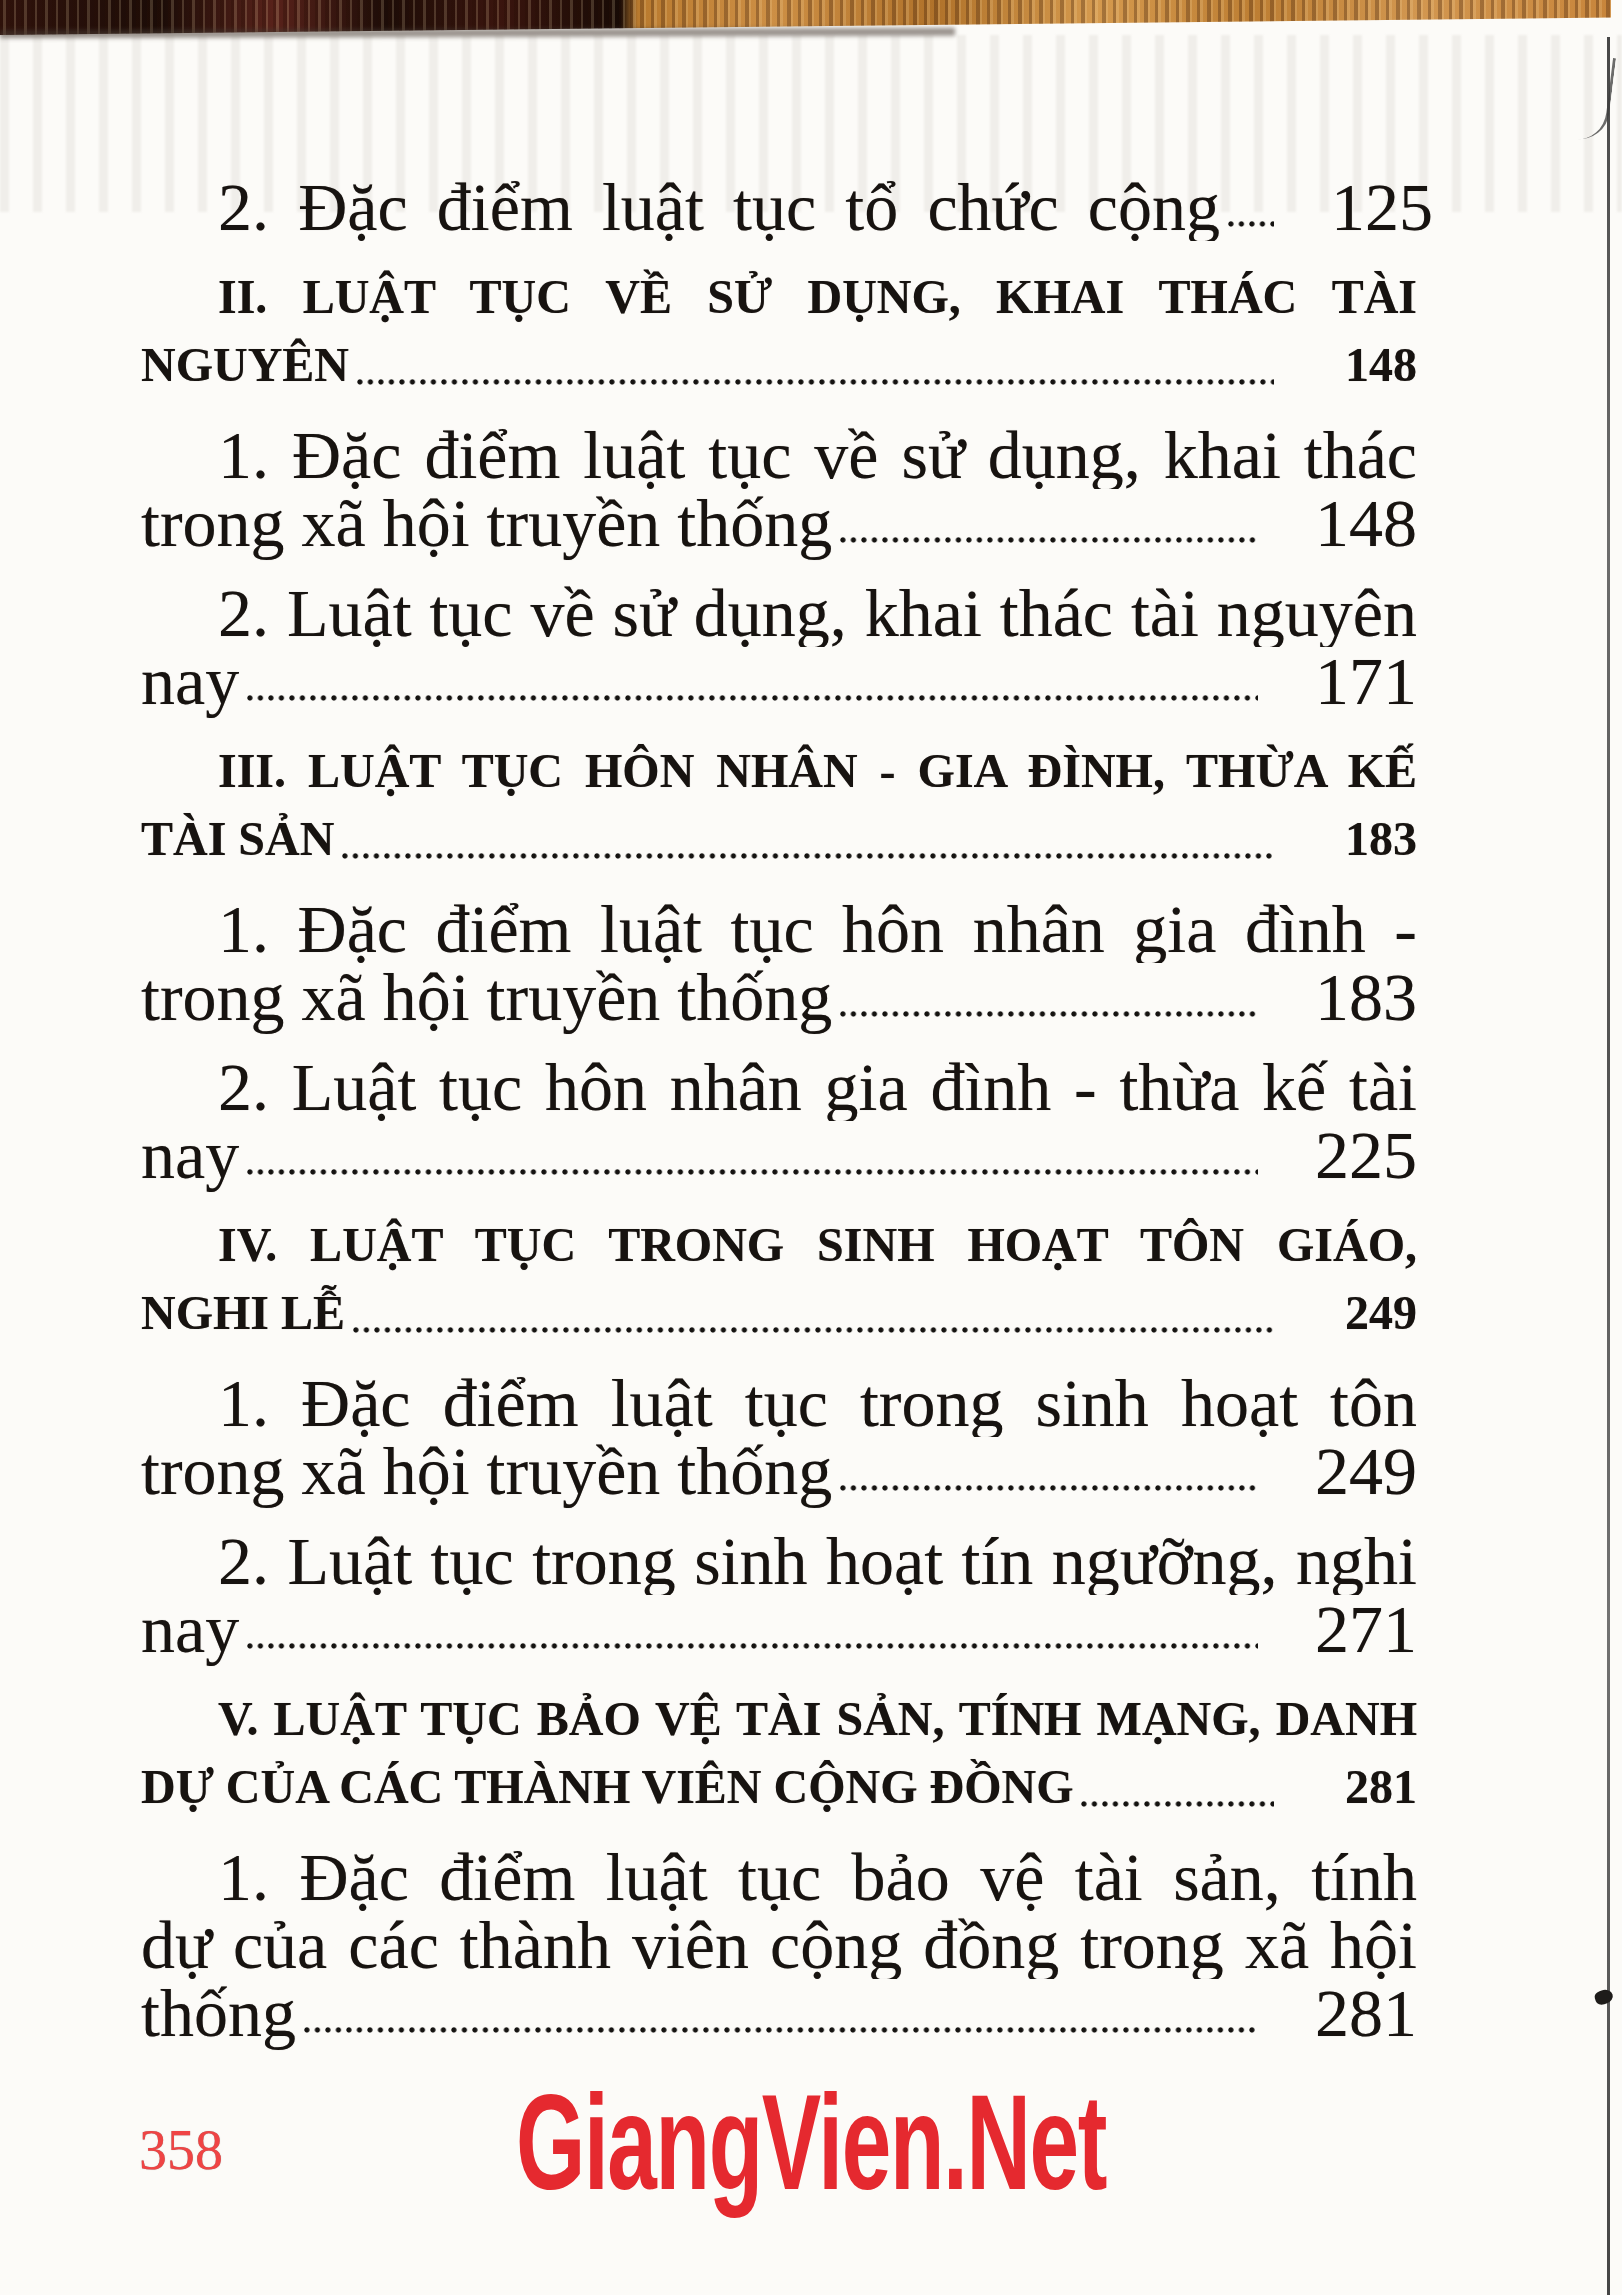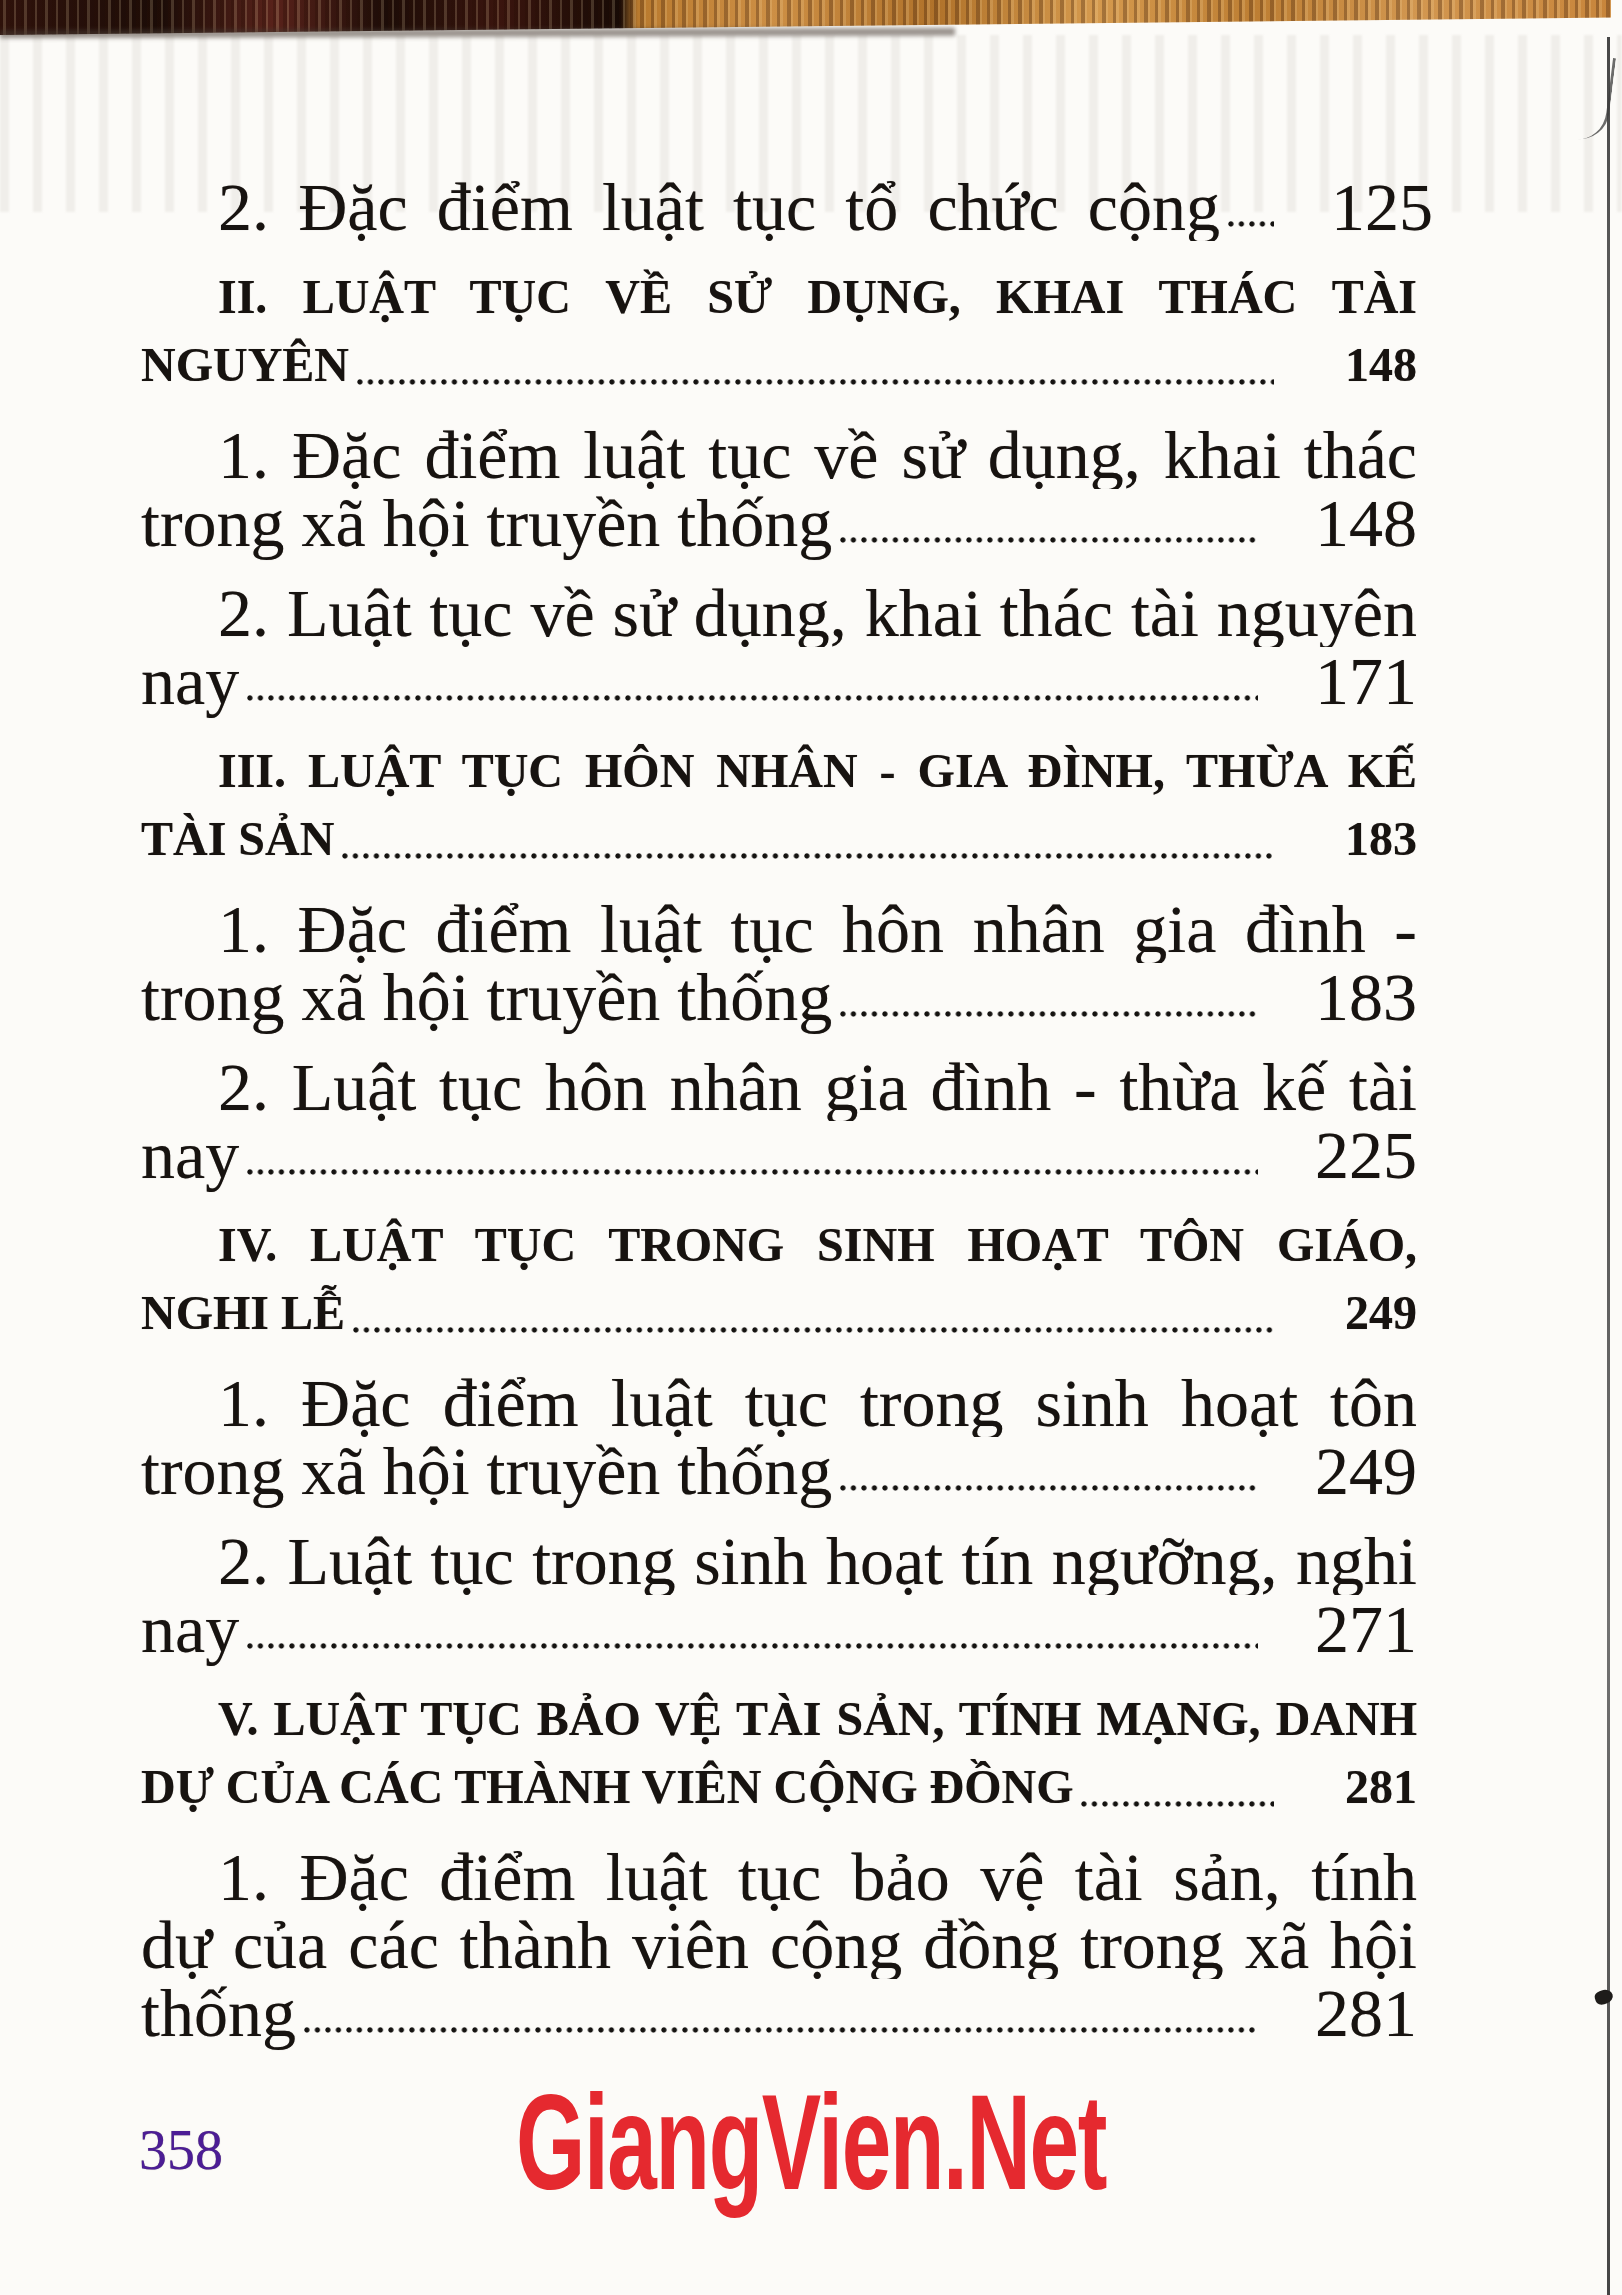--- a/index.html
+++ b/index.html
@@ -111,21 +111,21 @@
     background-image: radial-gradient(circle at 2.9px 2.9px, #141210 2.2px, rgba(0,0,0,0) 3px);
     background-size: 10.5px 5.9px;
     background-repeat: repeat-x;
   }
   .pg { min-width: 86px; text-align: right; margin-left: 48px; }
 
   
   .folio {
     position: absolute; left: 139px; top: 2121px;
     font-size: 56px; line-height: 59px;
-    color: #4c1d95;
+    color: #ef4444;
     text-shadow: 0 0 0.7px rgba(25,12,5,.5);
   }
   .wm {
     position: absolute; left: 811px; top: 2075px;
     transform: translateX(-50%) scaleX(0.66);
     transform-origin: center top;
     font-family: "Liberation Sans", "DejaVu Sans", sans-serif;
     font-weight: bold;
     font-size: 135px; line-height: 135px;
     letter-spacing: -2px;

